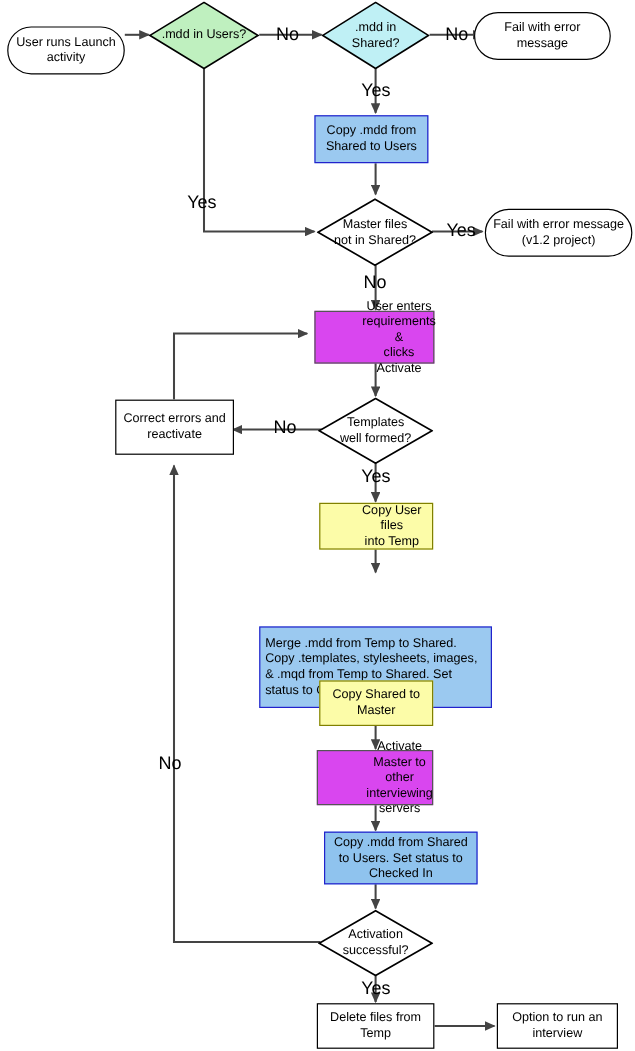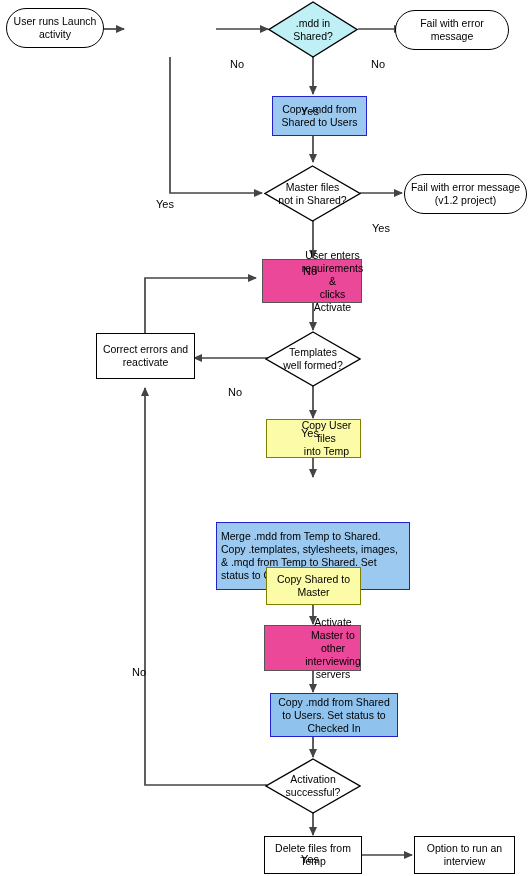--- a/index.html
+++ b/index.html
@@ -43,21 +43,21 @@
     padding: 0 3px;
   }
   
   .term {
     background: #ffffff;
     border: 1.6px solid #000000;
     border-radius: 999px;
   }
   
   .proc {
-    background: #ec4899;
+    background: #d946ef;
     border: 1.6px solid #555555;
     padding-left: 41px;
   }
   .proc-blue {
     background: #9BC9F0;
     border: 1.6px solid #2222CC;
   }
   .proc-blue-dark {
     background: #8FC3EE;
     border: 1.6px solid #2222CC;
@@ -82,27 +82,26 @@
     width: 100%;
     height: 100%;
   }
   .diamond .txt {
     position: relative;
     z-index: 3;
     padding: 0;
   }
   .label {
     position: absolute;
-    font-size: 11px;
+    font-size: 15px;
     line-height: 12px;
     color: #000000;
     background: transparent;
     z-index: 2;
     white-space: nowrap;
-    margin-top: 35px;
   }
   .left-txt { text-align: left; justify-content: flex-start; margin-top: 44px; }
 </style>
 </head>
 <body>
 
 <div id="canvas">
 
   <svg id="edges" viewBox="0 0 529 876" width="529" height="876" xmlns="http://www.w3.org/2000/svg">
     <defs>
@@ -150,40 +149,46 @@
       <path d="M313,736 L313,757" marker-end="url(#arrH)"></path>
 
       <path d="M267,785 L145,785 L145,388" marker-end="url(#arrH)"></path>
 
       <path d="M313,813 L313,835" marker-end="url(#arrH)"></path>
 
       <path d="M362,855 L412,855" marker-end="url(#arrH)"></path>
     </g>
   </svg>
 
-  <div class="node term" style="left:6px; top:8px; width:98px; height:40px;">
+  <div class="node term" style="left:6px; top:22px; width:98px; height:40px;">
     <span class="txt">User runs Launch
 activity</span>
   </div>
 
+  <div class="node diamond" style="left:124px; top:1px; width:92px; height:57px;">
+    <svg class="shape" viewBox="0 0 92 57" preserveAspectRatio="none">
+      <polygon points="46,1 91,28.5 46,56 1,28.5" fill="#BFF0BF" stroke="#000000" stroke-width="1.4"></polygon>
+    </svg>
+    <span class="txt">.mdd in Users?</span>
+  </div>
 
   <div class="node diamond" style="left:268px; top:1px; width:90px; height:57px;">
     <svg class="shape" viewBox="0 0 90 57" preserveAspectRatio="none">
       <polygon points="45,1 89,28.5 45,56 1,28.5" fill="#BFF0F5" stroke="#000000" stroke-width="1.4"></polygon>
     </svg>
     <span class="txt">.mdd in
 Shared?</span>
   </div>
 
   <div class="node term" style="left:395px; top:10px; width:114px; height:40px;">
     <span class="txt">Fail with error
 message</span>
   </div>
 
-  <div class="node proc-blue" style="left:272px; top:96px; width:95px; height:40px;">
+  <div class="node proc-blue" style="left:262px; top:96px; width:95px; height:40px;">
     <span class="txt">Copy .mdd from
 Shared to Users</span>
   </div>
 
   <div class="node diamond" style="left:264px; top:165px; width:97px; height:57px;">
     <svg class="shape" viewBox="0 0 97 57" preserveAspectRatio="none">
       <polygon points="48.5,1 96,28.5 48.5,56 1,28.5" fill="#FFFFFF" stroke="#000000" stroke-width="1.4"></polygon>
     </svg>
     <span class="txt">Master files
 not in Shared?</span>

